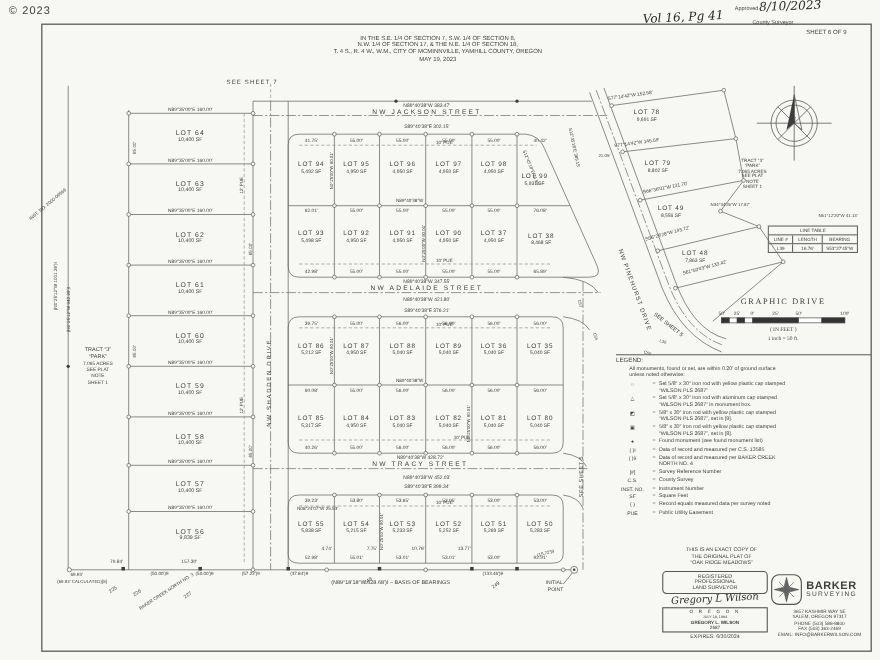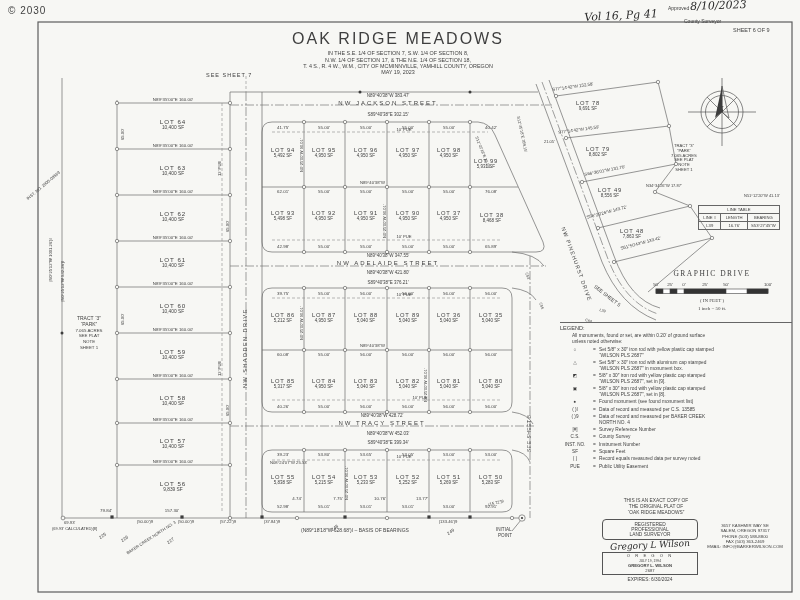--- a/index.html
+++ b/index.html
@@ -215,29 +215,28 @@
 
   <g stroke="#444" stroke-width=".6">
     <rect x="656" y="289" width="112" height="4.5" fill="#fff"></rect>
     <rect x="656" y="289" width="7" height="4.5" fill="#333"></rect>
     <rect x="670" y="289" width="7" height="4.5" fill="#333"></rect>
     <rect x="684" y="289" width="42" height="4.5" fill="#333"></rect>
     <rect x="747" y="289" width="21" height="4.5" fill="#333"></rect>
   </g>
 </svg>
 
-<span class="t" style="left:8px;top:5px;font-size:10px;letter-spacing:1px">© 2030</span>
+<span class="t" style="left:8px;top:5px;font-size:10px;letter-spacing:1px">© 2023</span>
 <span class="t hand" style="left:584px;top:12px;font-size:11px;transform:rotate(-3deg)">Vol 16, Pg 41</span>
 <span class="t" style="left:668px;top:6px;font-size:5px">Approved</span>
 <span class="t hand" style="left:690px;top:1px;font-size:11px;transform:rotate(-2deg)">8/10/2023</span>
 <span class="t" style="left:684px;top:19px;font-size:5px">County Surveyor</span>
 <span class="t" style="left:733px;top:27px;font-size:5.5px">SHEET 6 OF 9</span>
 
 <div class="t c" style="left:180px;top:30px;width:436px">
-  <div style="font-size:16px;letter-spacing:2px;font-weight:400">OAK RIDGE MEADOWS</div>
   <div style="font-size:5.4px;margin-top:2px">IN THE S.E. 1/4 OF SECTION 7, S.W. 1/4 OF SECTION 8,</div>
   <div style="font-size:5.4px">N.W. 1/4 OF SECTION 17, &amp; THE N.E. 1/4 OF SECTION 18,</div>
   <div style="font-size:5.4px">T. 4 S., R. 4 W., W.M., CITY OF MCMINNVILLE, YAMHILL  COUNTY, OREGON</div>
   <div style="font-size:5.4px">MAY 19, 2023</div>
 </div>
 <span class="t" style="left:206px;top:72px;font-size:5.5px;letter-spacing:1px">SEE SHEET 7</span>
 
 <span class="t c" style="left:328px;top:93px;width:120px;font-size:4.5px">N89°40′38″W 383.47′</span>
 <span class="t c" style="left:328px;top:100px;width:120px;font-size:6px;letter-spacing:2px">NW JACKSON STREET</span>
 <span class="t c" style="left:328px;top:112px;width:120px;font-size:4.5px">S89°40′38″E 302.15′</span>
@@ -693,20 +692,31 @@
   <div class="box c" style="padding:1px 0;font-size:4.2px;line-height:4.8px">
     <div style="letter-spacing:2px">O R E G O N</div>
     <div style="font-size:3.4px">JULY 19, 1994</div>
     <div style="font-weight:bold">GREGORY L. WILSON</div>
     <div>2687</div>
   </div>
   <div class="c" style="font-size:4.8px;margin-top:2px">EXPIRES: 6/30/2024</div>
 </div>
 
 <div class="t" style="left:700px;top:521px;width:90px">
+  <div style="display:flex;align-items:center">
+    <svg width="30" height="30" viewBox="0 0 40 40">
+      <rect x="2" y="2" width="36" height="36" rx="9" fill="none" stroke="#555" stroke-width="1.4"></rect>
+      <path d="M20 5 L23 17 L35 20 L23 23 L20 35 L17 23 L5 20 L17 17 Z" fill="#666" stroke="#444" stroke-width=".6"></path>
+      <path d="M11 11 L20 20 M29 11 L20 20 M11 29 L20 20 M29 29 L20 20" stroke="#555" stroke-width=".8"></path>
+    </svg>
+    <div style="margin-left:3px">
+      <div style="font-size:10px;font-weight:bold;letter-spacing:.5px">BARKER</div>
+      <div style="font-size:6px;letter-spacing:1.2px">SURVEYING</div>
+    </div>
+  </div>
   <div class="c" style="font-size:4.3px;line-height:5.3px;margin-top:2px">
     <div>3657 KASHMIR WAY SE</div>
     <div>SALEM, OREGON 97317</div>
     <div>PHONE (503) 588-8800</div>
     <div>FAX (503) 363-2469</div>
     <div>EMAIL: INFO@BARKERWILSON.COM</div>
   </div>
 </div>
 
 </div>

